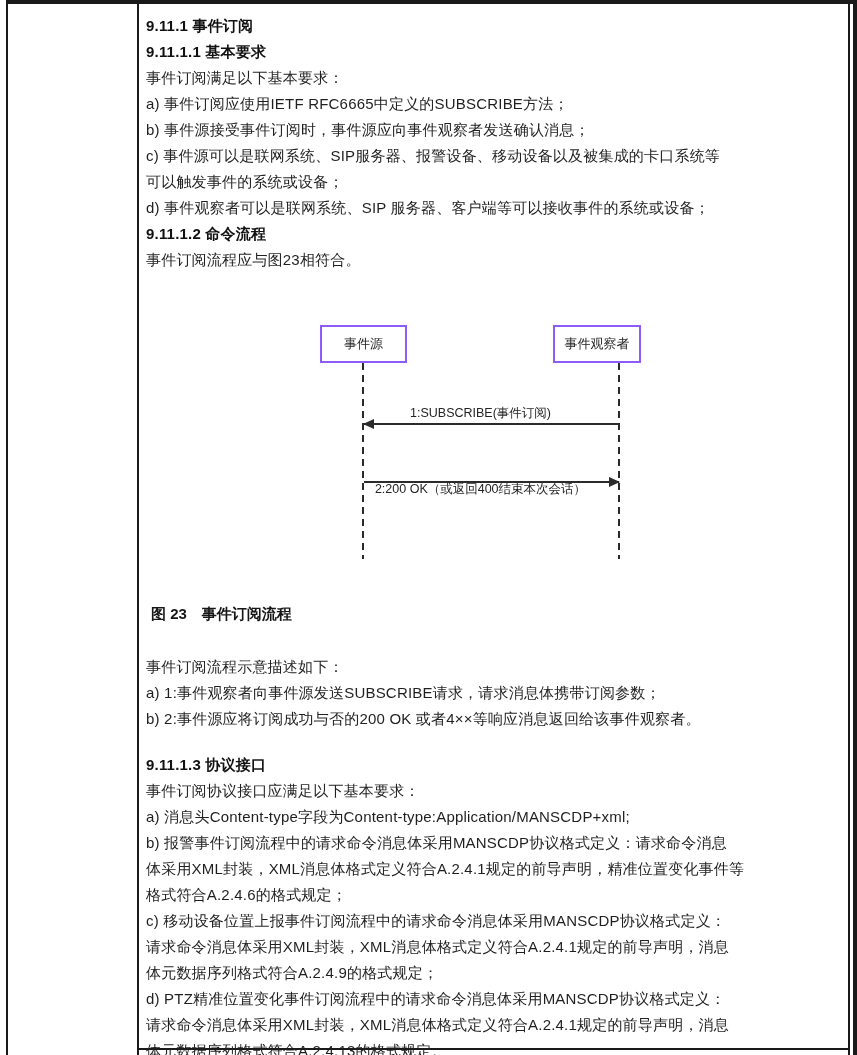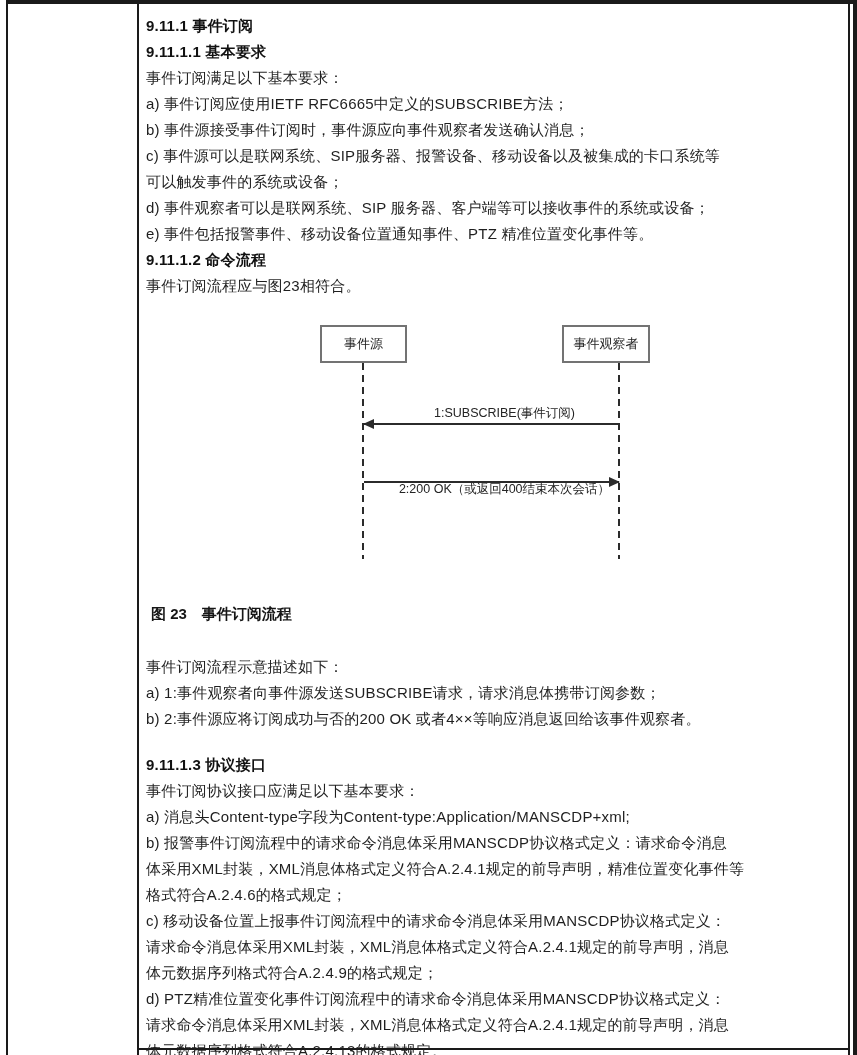--- a/index.html
+++ b/index.html
@@ -27,34 +27,34 @@
     margin:0;height:26px;line-height:26px;
     font-size:15px;white-space:pre;
     letter-spacing:0.2px;
   }
   .ln.h{font-weight:bold;color:#111111;}
   .ln.hgap{margin-top:20px;}
   
   .figure{position:absolute;left:139px;top:324px;width:709px;height:234px;}
   .actor{
     position:absolute;top:1px;height:38px;
-    border:2px solid #737373;box-sizing:border-box;
+    border:2px solid #8b5cf6;box-sizing:border-box;
     display:flex;align-items:center;justify-content:center;
     font-size:13px;white-space:pre;background:#ffffff;
   }
   .actor.al{left:181px;width:87px;}
-  .actor.ar{left:423px;width:88px;}
+  .actor.ar{left:414px;width:88px;}
   .lifeline{
     position:absolute;top:39px;height:196px;width:2px;
     background:repeating-linear-gradient(to bottom,#2b2b2b 0 7px,transparent 7px 12px);
   }
   .lifeline.ll{left:223px;}
   .lifeline.lr{left:479px;}
   .msg-label{
-    position:absolute;left:238px;width:255px;
+    position:absolute;left:214px;width:255px;
     text-align:center;font-size:12.5px;white-space:pre;color:#242424;
   }
   .ml1{top:81px;}
   .ml2{top:139px;margin-top:18px;}
   .arrow{position:absolute;left:225px;width:255px;height:0;border-top:2px solid #2b2b2b;}
   .a1{top:99px;}
   .a2{top:157px;}
   .arrow.head-left::before{
     content:"";position:absolute;left:-1px;top:-6px;
     border-top:5px solid transparent;border-bottom:5px solid transparent;
@@ -87,21 +87,20 @@
 
   <div class="tblock tb1">
     <p class="ln h">9.11.1 事件订阅</p>
     <p class="ln h">9.11.1.1 基本要求</p>
     <p class="ln">事件订阅满足以下基本要求：</p>
     <p class="ln">a) 事件订阅应使用IETF RFC6665中定义的SUBSCRIBE方法；</p>
     <p class="ln">b) 事件源接受事件订阅时，事件源应向事件观察者发送确认消息；</p>
     <p class="ln">c) 事件源可以是联网系统、SIP服务器、报警设备、移动设备以及被集成的卡口系统等</p>
     <p class="ln">可以触发事件的系统或设备；</p>
     <p class="ln">d) 事件观察者可以是联网系统、SIP 服务器、客户端等可以接收事件的系统或设备；</p>
-    <p class="ln">e) 事件包括报警事件、移动设备位置通知事件、PTZ 精准位置变化事件等。</p>
     <p class="ln h">9.11.1.2 命令流程</p>
     <p class="ln">事件订阅流程应与图23相符合。</p>
   </div>
 
   <div class="figure">
     <div class="actor al">
       <span>事件源</span>
     </div>
     <div class="actor ar">
       <span>事件观察者</span>

